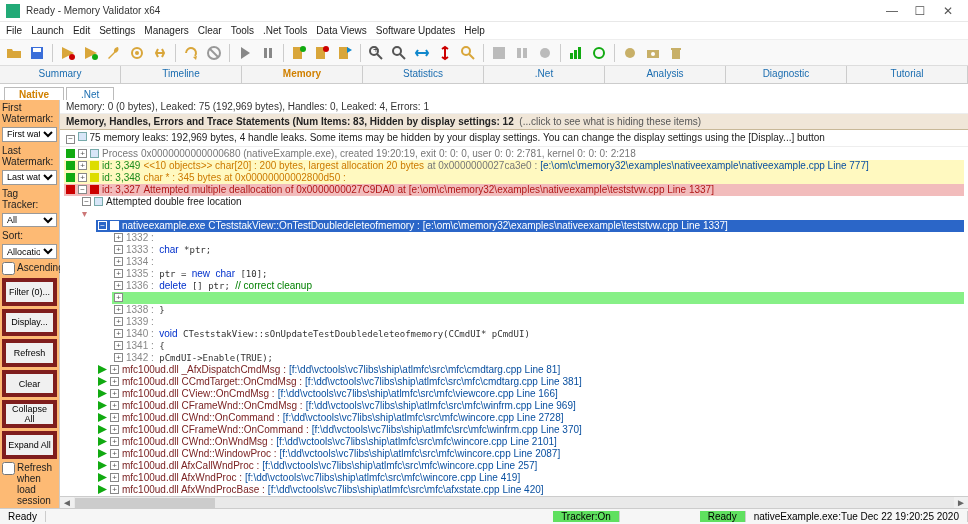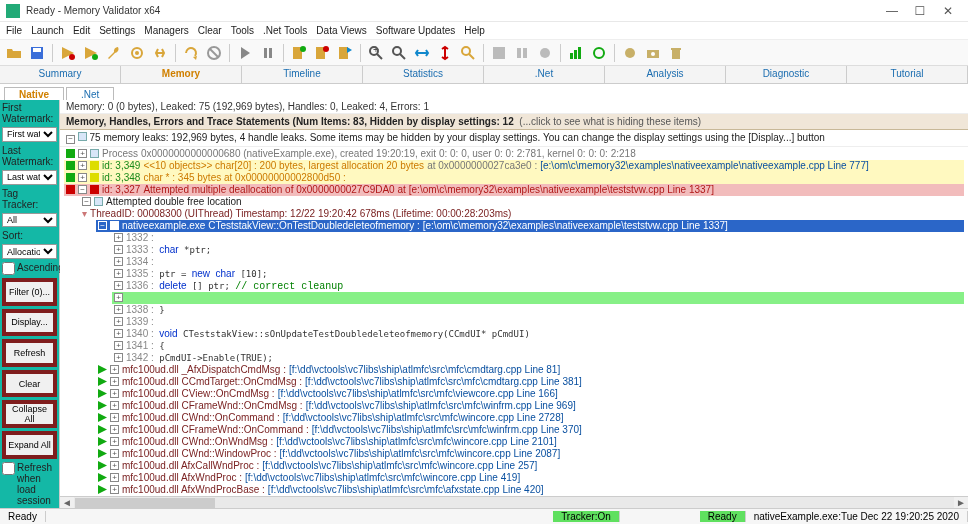--- a/index.html
+++ b/index.html
@@ -14,21 +14,21 @@
 .tb-btn { width: 20px; height: 20px; display: flex; align-items: center; justify-content: center; border-radius: 2px; }
 .tb-btn svg { width: 16px; height: 16px; }
 .tb-sep { width: 1px; height: 18px; background: #ccc; margin: 0 2px; }
 .navstrip { height: 18px; display: flex; border-bottom: 1px solid #ccc; background: #f4f4f4; }
 .navtab { flex: 1; text-align: center; padding-top: 2px; color: #1b6db0; border-right: 1px solid #ccc; }
 .navtab.active-mem { color: #d08000; font-weight: bold; }
 .subtabs { height: 16px; display: flex; gap: 2px; padding: 0 4px; align-items: flex-end; background: #fff; }
 .subtab { border: 1px solid #bbb; border-bottom: none; padding: 1px 14px 0; background: #fff; color: #d08000; font-weight: 600; }
 .subtab.inactive { color: #1b6db0; font-weight: normal; }
 .body-row { display: flex; height: calc(524px - 22px - 18px - 26px - 18px - 16px - 16px); }
-.sidebar { width: 60px; border-right: 1px solid #ccc; background: #14b8a6; padding: 2px; display: flex; flex-direction: column; gap: 3px; }
+.sidebar { width: 60px; border-right: 1px solid #ccc; background: #fdba74; padding: 2px; display: flex; flex-direction: column; gap: 3px; }
 .sdlabel { color: #222; }
 .sdselect { width: 100%; height: 15px; font-size: 9px; border: 1px solid #999; background: #fff; }
 .sdbtn { height: 28px; border: 4px solid #7f1d1d; background: #f0f0f0; font-size: 9px; }
 .sdchk { display: flex; gap: 2px; align-items: flex-start; font-size: 9px; color: #222; }
 .main { flex: 1; display: flex; flex-direction: column; overflow: hidden; }
 .memstat { height: 14px; padding: 1px 6px; color: #333; background: #fff; border-bottom: 1px solid #eee; }
 .hdrband { background: #f0e6d8; padding: 2px 6px; color: #222; border-bottom: 1px solid #c8b898; }
 .hdrband .hint { color: #555; }
 .tree { flex: 1; overflow: auto; background: #fff; padding: 1px 4px; font-family: Verdana, sans-serif; font-size: 9px; }
 .row { display: flex; align-items: center; height: 12px; white-space: nowrap; gap: 3px; padding-left: 2px; }
@@ -48,21 +48,21 @@
 .row.bgyellow { background: #fff9c0; }
 .row.bgred { background: #f2bcbc; }
 .row.bgblue { background: #2b66c8; color: #fff; }
 .row.bgblue .txt, .row.bgblue .path { color: #fff; }
 .row.bggreen { background: #87f087; }
 .indent1 { margin-left: 16px; }
 .indent2 { margin-left: 32px; }
 .indent3 { margin-left: 48px; }
 .code { font-family: Consolas, monospace; font-size: 9px; color: #333; }
 .code .kw { color: #0030cc; }
-.code .cm { color: #008000; font-family: Liberation Mono, monospace; }
+.code .cm { color: #008000; }
 .scroll-h { height: 12px; background: #f0f0f0; border-top: 1px solid #ccc; display: flex; }
 .scroll-h .track { flex: 1; background: #e9e9e9; }
 .scroll-h .thumb { width: 140px; height: 10px; background: #ccc; margin: 1px; }
 .scroll-h .arr { width: 14px; text-align: center; color: #666; }
 .statusbar { height: 16px; display: flex; align-items: center; border-top: 1px solid #ccc; background: #f6f6f6; font-size: 10px; }
 .statusbar .cell { padding: 0 8px; border-right: 1px solid #ccc; }
 .statusbar .sp { flex: 1; }
 .statusbar .collect { background: #5fe05f; }
 .statusbar .ready { background: #5fe05f; }
 .glyph { width:9px; height:9px; display:inline-block; }
@@ -254,22 +254,22 @@
   <div class="tb-btn">
       <svg viewBox="0 0 16 16">
         <rect x="4" y="5" width="8" height="9" fill="#c8b068"></rect>
         <rect x="3" y="3" width="10" height="2" fill="#c8b068"></rect>
       </svg>
     </div>
 </div>
 
 <div class="navstrip">
   <div class="navtab">Summary</div>
+  <div class="navtab">Timeline</div>
   <div class="navtab active-mem">Memory</div>
-  <div class="navtab">Timeline</div>
   <div class="navtab">Statistics</div>
   <div class="navtab">.Net</div>
   <div class="navtab">Analysis</div>
   <div class="navtab">Diagnostic</div>
   <div class="navtab">Tutorial</div>
 </div>
 
 <div class="subtabs">
   <div class="subtab">Native</div>
   <div class="subtab inactive">.Net</div>
@@ -351,21 +351,20 @@
       </div>
 
       <div class="row indent1">
         <span class="exp">−</span>
         <span class="ico doc"></span>
         <span class="txt">Attempted double free location</span>
       </div>
 
       <div class="row indent1">
         <span style="color:#c77;">▾</span>
-        <span class="txt maroon">ThreadID: 00008300  (UIThread)  Timestamp: 12/22 19:20:42 678ms (Lifetime: 00:00:28:203ms)</span>
       </div>
 
       <div class="row bgblue indent2">
         <span class="exp" style="border-color:#fff;color:#fff;background:transparent">−</span>
         <span class="ico" style="background:#fff"></span>
         <span class="txt">nativeexample.exe CTeststakView::OnTestDoubledeleteofmemory :</span>
         <span class="path">[e:\om\c\memory32\examples\nativeexample\teststvw.cpp Line 1337]</span>
       </div>
 
       <div id="code-block">

